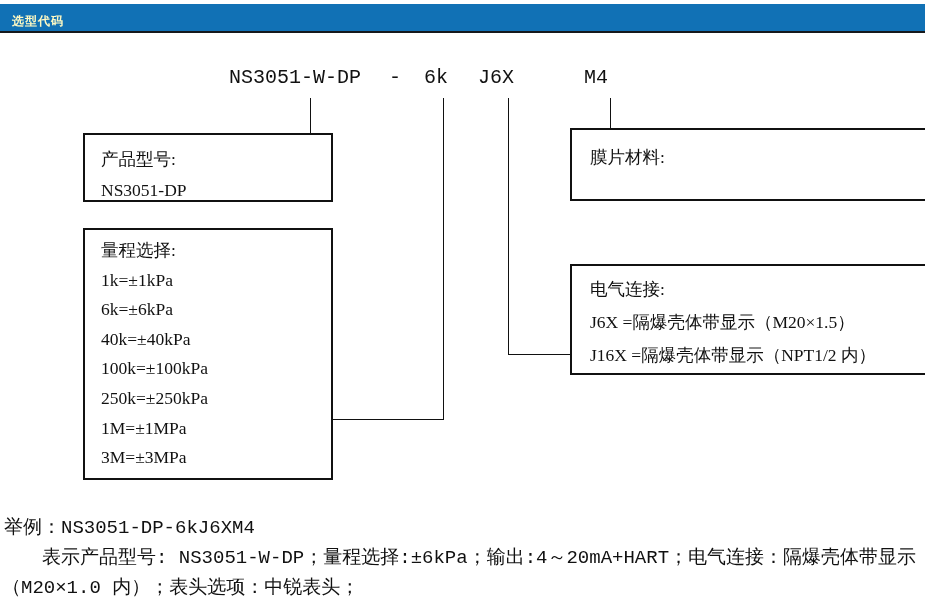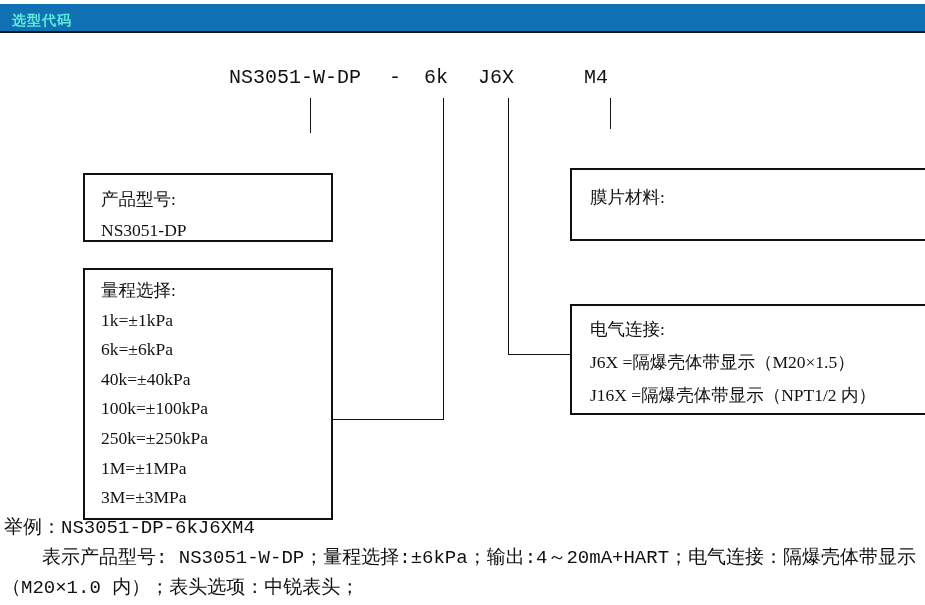--- a/index.html
+++ b/index.html
@@ -13,24 +13,24 @@
   }
   
   .header-bar{
     position:absolute;left:0;top:4px;width:925px;height:29px;
     background:#1171b5;
     border-bottom:2px solid #15191c;
     display:flex;align-items:center;
     box-sizing:border-box;
   }
   .header-bar .title{
-    color:#5eead4;
+    color:#fef9c3;
     font-family:"Liberation Sans","DejaVu Sans",sans-serif;
     font-weight:bold;
-    font-size:14px;
+    font-size:12px;
     padding-left:12px;
     letter-spacing:1px;
     margin-top:7px;
   }
   
   .code-seg{
     position:absolute;top:66px;height:24px;line-height:24px;
     font-family:"Liberation Mono","DejaVu Sans Mono",monospace;
     font-size:20px;color:#111;white-space:pre;
   }
@@ -48,21 +48,20 @@
   .h3{left:508px;top:354px;width:63px;height:1px;}
   .v4{left:610px;top:98px;width:1px;height:31px;}
   
   .box{
     position:absolute;
     border:2px solid #111;
     box-sizing:border-box;
     background:#fff;
     font-size:17.5px;
     color:#111;
-    margin-top:40px;
   }
   .box .row{white-space:pre;}
   .box-product{left:83px;top:133px;width:250px;height:69px;padding:9px 0 0 16px;}
   .box-product .row{line-height:31px;}
   .box-range{left:83px;top:228px;width:250px;height:252px;padding:6px 0 16px 16px;}
   .box-range .row{line-height:29.6px;}
   .box-diaphragm{left:570px;top:128px;width:400px;height:73px;padding:12px 0 0 18px;}
   .box-diaphragm .row{line-height:31px;}
   .box-electrical{left:570px;top:264px;width:396px;height:111px;padding:7px 0 0 18px;}
   .box-electrical .row{line-height:33px;}

